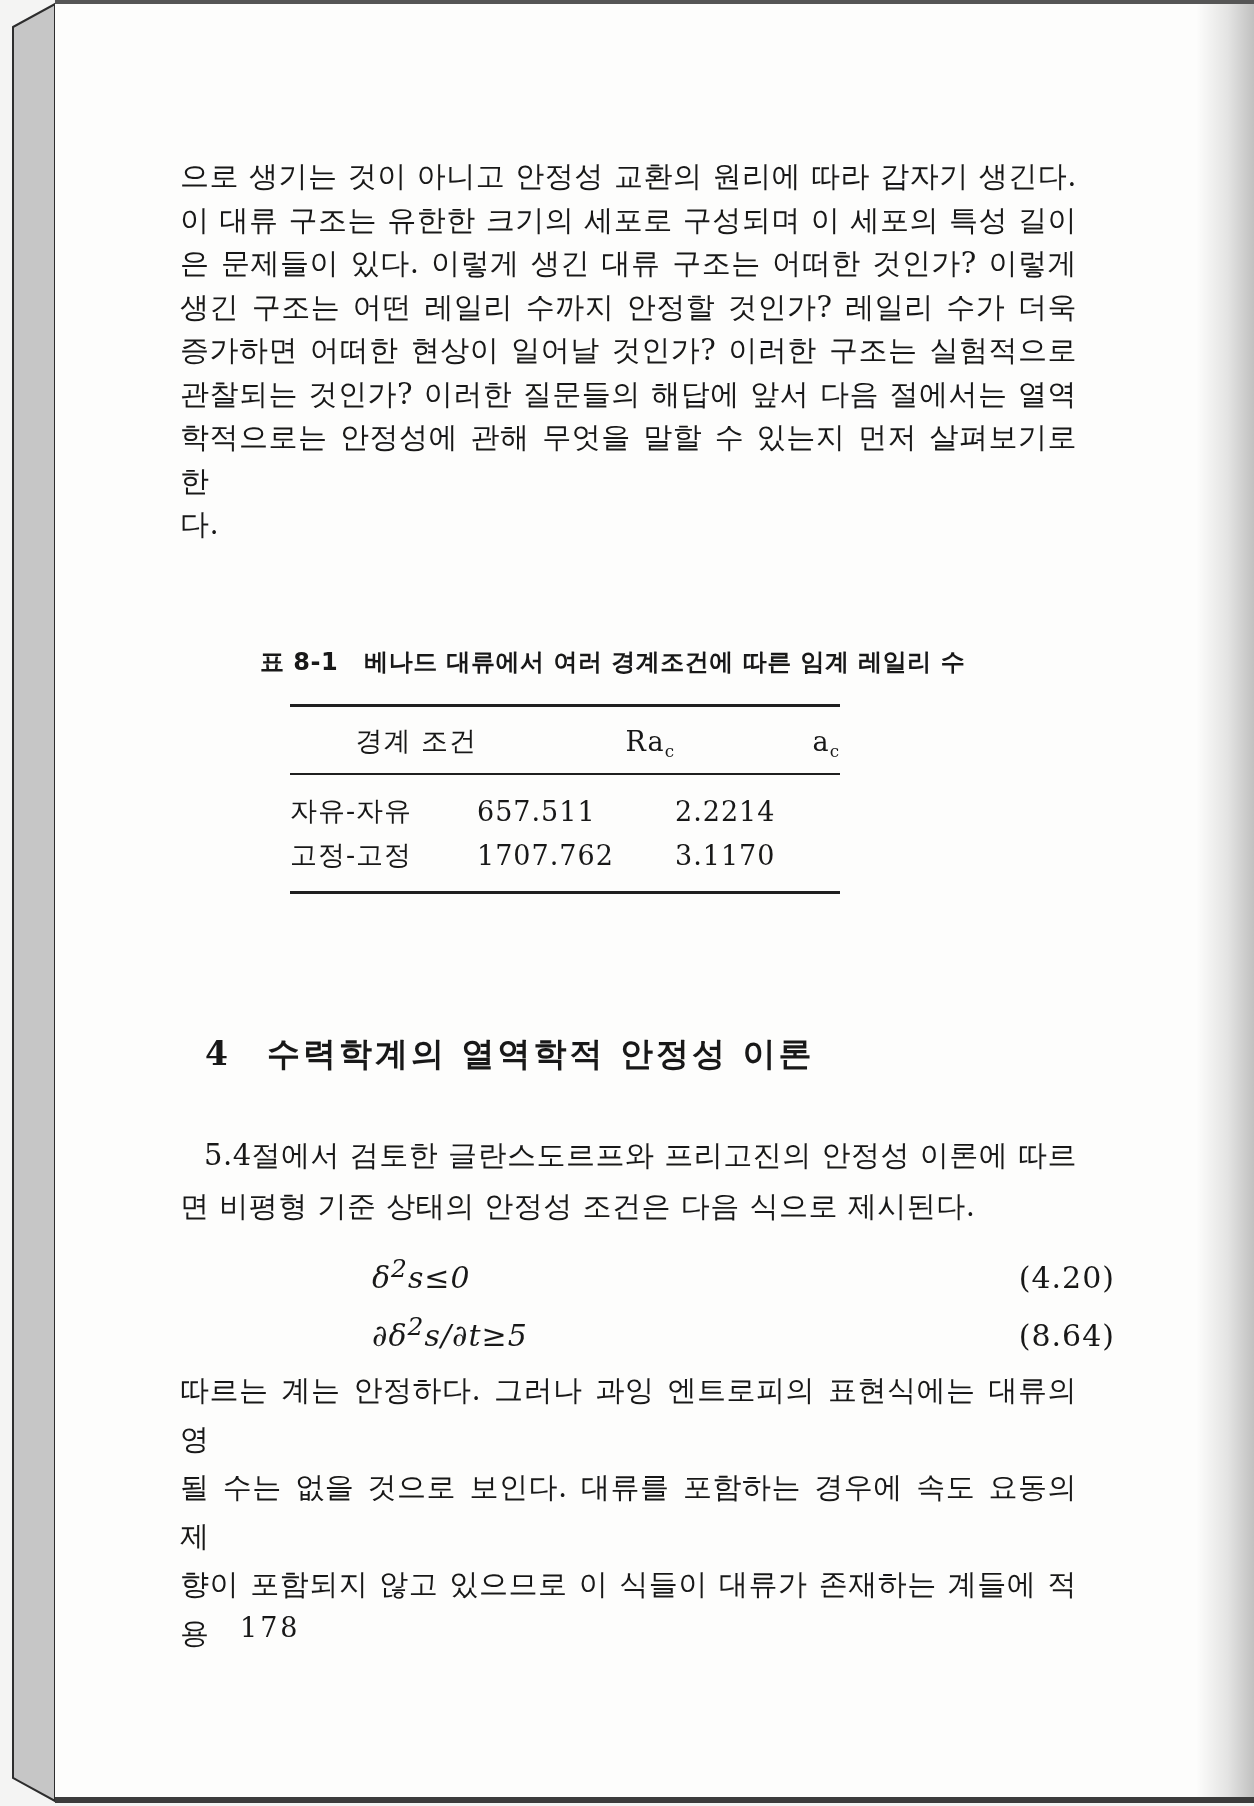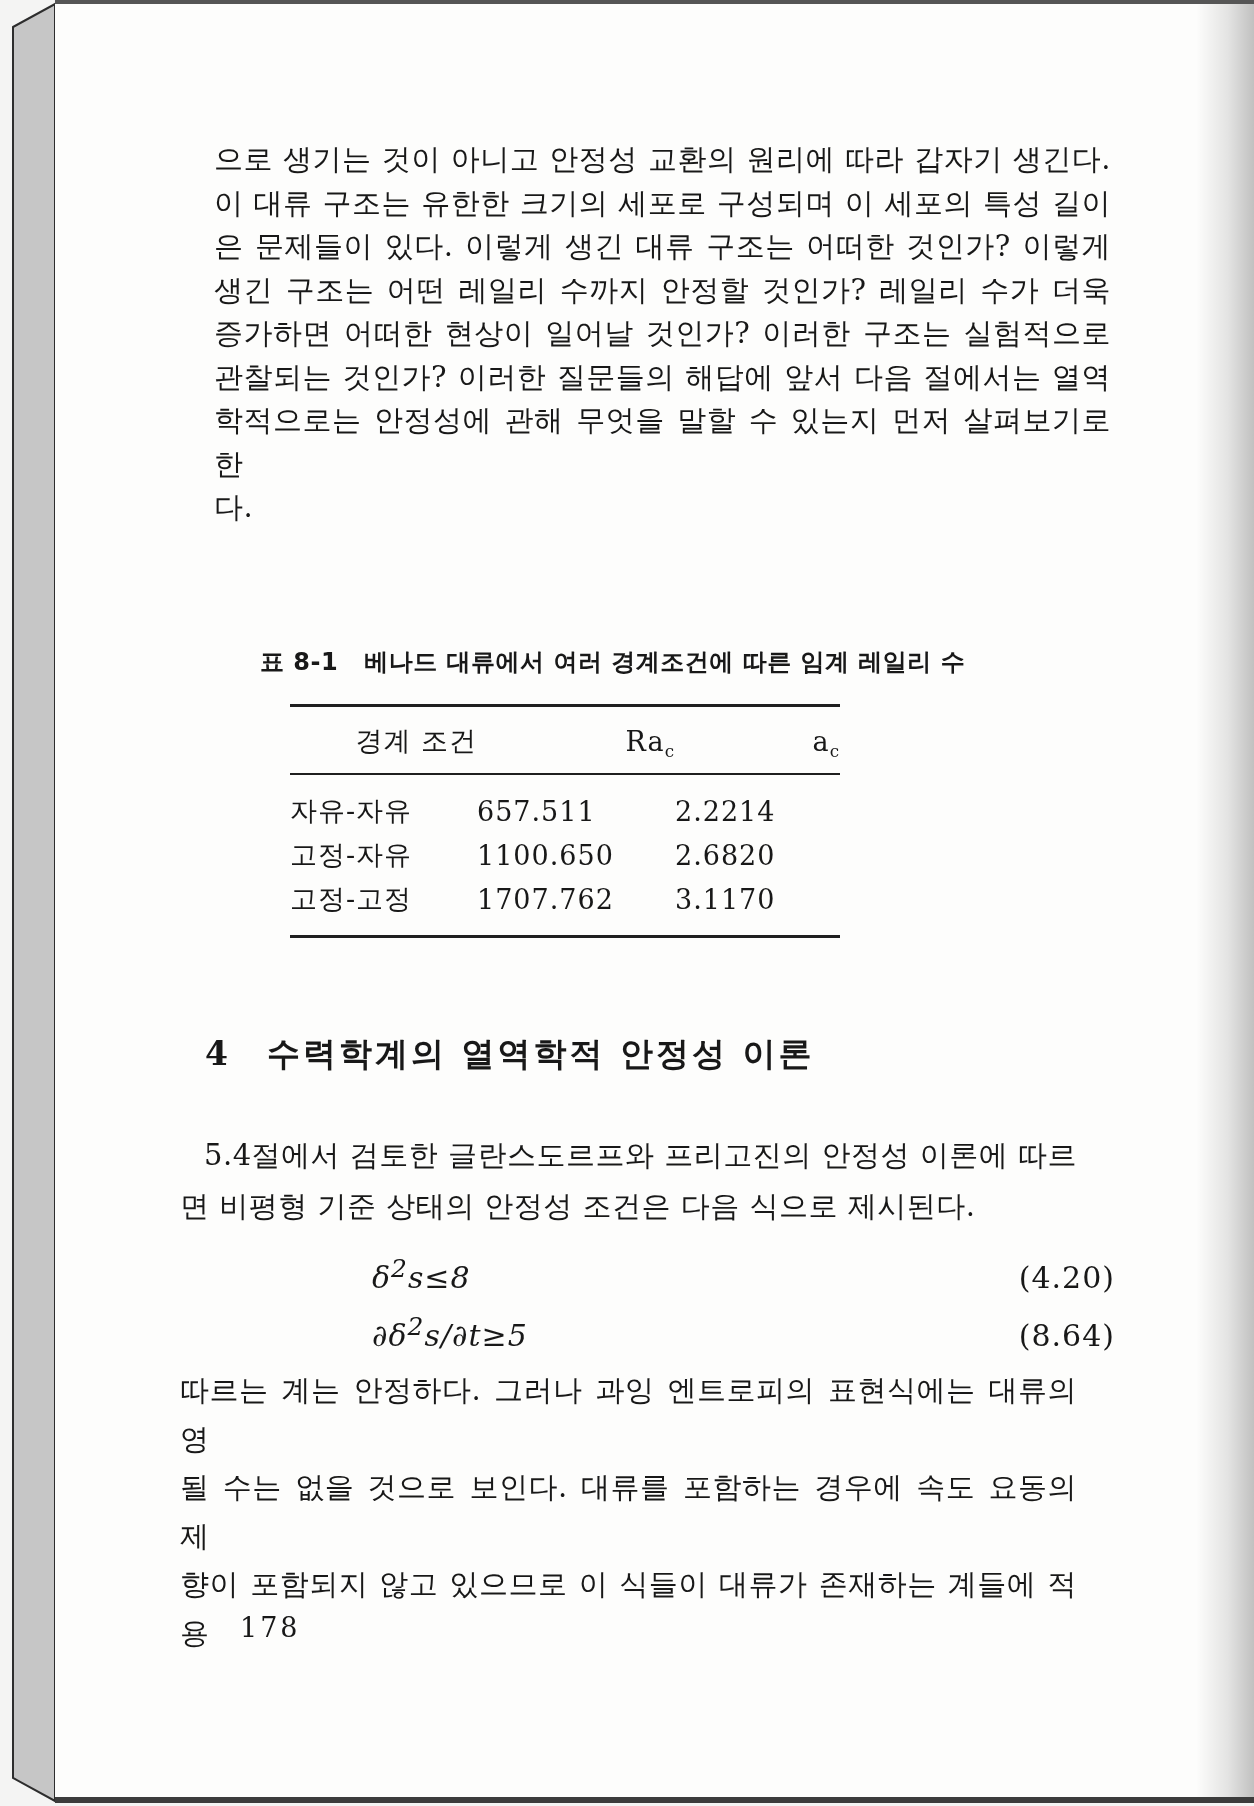--- a/index.html
+++ b/index.html
@@ -15,21 +15,21 @@
     box-sizing:border-box;background:#fdfdfc;
     border-top:4px solid #565656;
     border-bottom:6px solid #3c3c3c;
   }
   .shadow-right{
     position:absolute;top:0;right:0;width:58px;height:100%;
     background:linear-gradient(to right, rgba(0,0,0,0) 0%, rgba(0,0,0,0.10) 55%, rgba(0,0,0,0.24) 100%);
     pointer-events:none;
   }
   .p-block{position:absolute;left:125px;width:897px;}
-  .p1{top:134px;margin-left:34px;}
+  .p1{top:151px;}
   .p2{top:1126px;}
   .p3{top:1362px;}
   .line{
     font-size:29px;line-height:43.5px;
     text-align:justify;text-align-last:justify;
     letter-spacing:0.5px;
   }
   .p2 .line{line-height:51px;}
   .p3 .line{line-height:48.5px;}
   .line.no-justify{text-align:left;text-align-last:left;}
@@ -114,45 +114,40 @@
           <th><span>a</span><sub>c</sub></th>
         </tr>
       </thead>
       <tbody>
         <tr>
           <td>자유-자유</td>
           <td>657.511</td>
           <td>2.2214</td>
         </tr>
         <tr>
-          <td>고정-자유</td>
-          <td>1100.650</td>
-          <td>2.6820</td>
-        </tr>
-        <tr>
           <td>고정-고정</td>
           <td>1707.762</td>
           <td>3.1170</td>
         </tr>
       </tbody>
     </table>
 
     <div class="section-heading">
       <span>4</span>
       <span>수력학계의 열역학적 안정성 이론</span>
     </div>
 
     <div class="p-block p2">
       <div class="line indent">5.4절에서 검토한 글란스도르프와 프리고진의 안정성 이론에 따르</div>
       <div class="line no-justify">면 비평형 기준 상태의 안정성 조건은 다음 식으로 제시된다.</div>
     </div>
 
     <div class="equations">
       <div class="eq-row">
-        <span class="eq-expr"><span>δ</span><sup>2</sup><span>s≤8</span></span>
+        <span class="eq-expr"><span>δ</span><sup>2</sup><span>s≤0</span></span>
         <span class="eq-num">(4.20)</span>
       </div>
       <div class="eq-row">
         <span class="eq-expr"><span>∂δ</span><sup>2</sup><span>s/∂t≥5</span></span>
         <span class="eq-num">(8.64)</span>
       </div>
     </div>
 
     <div class="p-block p3">
       <div class="line">따르는 계는 안정하다. 그러나 과잉 엔트로피의 표현식에는 대류의 영</div>

